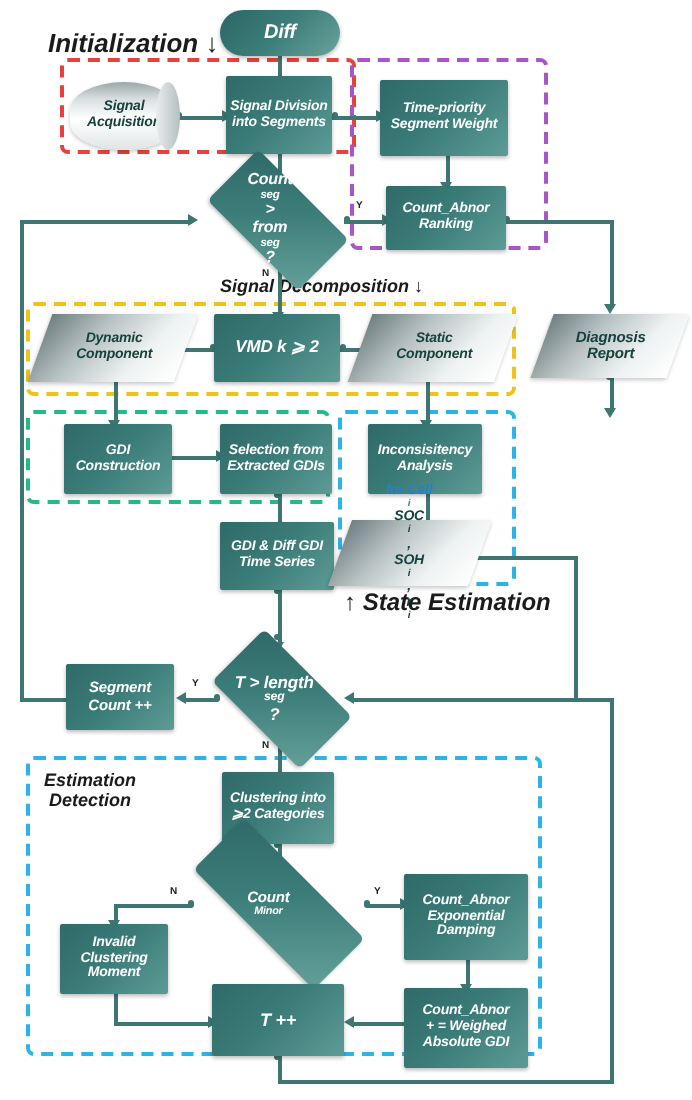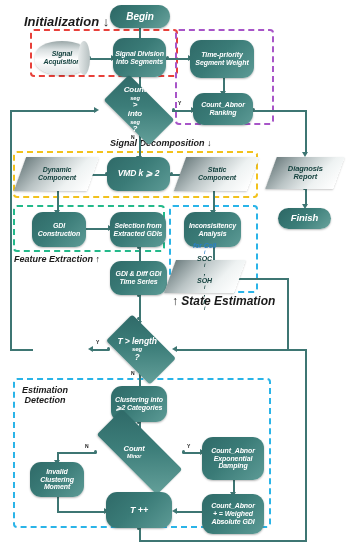--- a/index.html
+++ b/index.html
@@ -6,21 +6,21 @@
   body{font-family:"Liberation Sans", sans-serif;}
   #canvas{position:relative;width:346px;height:550px;overflow:hidden;background:#fff;}
 
   
   .node{position:absolute;box-sizing:border-box;display:flex;align-items:center;
         justify-content:center;text-align:center;color:#ffffff;font-style:italic;
         font-weight:bold;line-height:1.12;letter-spacing:-0.1px;}
   .node span{display:block;}
 
   
-  .proc{border-radius:11px;
+  .proc{border-radius:1px;
         background:linear-gradient(135deg,#2f6a68 0%,#3a7b77 45%,#5d9b96 100%);
         box-shadow:0 1px 2px rgba(0,0,0,.28);}
 
   
   .term{border-radius:999px;
         background:linear-gradient(135deg,#2c6664 0%,#3c7e79 50%,#6aa39d 100%);
         box-shadow:0 1px 2px rgba(0,0,0,.28);}
 
   
   .para{color:#15423f;
@@ -72,21 +72,20 @@
 
   <div class="region" style="left:30px;top:29px;width:148px;height:48px;border-color:#e8403a;"></div>
   <div class="region" style="left:175px;top:29px;width:99px;height:96px;border-color:#a855c8;"></div>
   <div class="region" style="left:13px;top:151px;width:245px;height:47px;border-color:#f2c21c;"></div>
   <div class="region" style="left:13px;top:205px;width:152px;height:47px;border-color:#23b98a;"></div>
   <div class="region" style="left:169px;top:205px;width:89px;height:88px;border-color:#2ab4e8;"></div>
   <div class="region" style="left:13px;top:378px;width:258px;height:150px;border-color:#2ab4e8;"></div>
 
   <div class="caption" style="left:24px;top:15px;font-size:13px;">Initialization ↓</div>
   <div class="caption" style="left:110px;top:138px;font-size:9px;">Signal Decomposition ↓</div>
-  <div class="caption" style="left:14px;top:254px;font-size:9px;">Feature Extraction ↑</div>
   <div class="caption" style="left:172px;top:295px;font-size:12px;">↑ State Estimation</div>
   <div class="caption" style="left:22px;top:385px;font-size:9px;text-align:center;">Estimation
 Detection</div>
 
   <div class="ln lnv" style="left:139px;top:27px;height:13px;"></div>
   <div class="arw d" style="left:136.2px;top:38px;"></div>
 
   <div class="ln lnh" style="left:89px;top:58px;width:24px;"></div>
   <div class="arw r" style="left:111px;top:55.2px;"></div>
   <div class="dot" style="left:88px;top:56.4px;"></div>
@@ -194,21 +193,21 @@
   <div class="dot" style="left:137.4px;top:527px;"></div>
   <div class="ln lnh" style="left:139px;top:540px;width:168px;"></div>
   <div class="ln lnv" style="left:305px;top:349px;height:192px;"></div>
   <div class="ln lnh" style="left:176px;top:349px;width:130px;"></div>
 
   <div class="ln lnv" style="left:305px;top:188px;height:18px;"></div>
   <div class="arw d" style="left:302.2px;top:204px;"></div>
   <div class="dot" style="left:303.4px;top:187px;"></div>
 
   <div class="node term" style="left:110px;top:5px;width:60px;height:23px;font-size:10px;">
-    <span>Begin</span>
+    <span>Diff</span>
   </div>
 
   <div class="node cyl" style="left:35px;top:41px;width:54px;height:34px;font-size:7px;">
     <div>
       <span>Signal</span>
       <span>Acquisition</span>
     </div>
   </div>
 
   <div class="node proc" style="left:113px;top:38px;width:53px;height:39px;font-size:7px;">
@@ -227,21 +226,21 @@
 
   <div class="node dia" style="left:107px;top:92px;width:64px;height:36px;font-size:8px;">
     <div class="dshape"></div>
     <div class="dtext">
       <span>
           <span>Count</span>
           <span class="sub">seg</span>
           <span>&gt;</span>
         </span>
       <span>
-          <span>into</span>
+          <span>from</span>
           <span class="sub">seg</span>
           <span>?</span>
         </span>
     </div>
   </div>
 
   <div class="node proc" style="left:193px;top:93px;width:60px;height:32px;font-size:7px;">
     <div>
       <span>Count_Abnor</span>
       <span>Ranking</span>
@@ -266,23 +265,20 @@
     </div>
   </div>
 
   <div class="node para" style="left:271px;top:157px;width:68px;height:32px;font-size:7.5px;">
     <div class="inner">
       <span>Diagnosis</span>
       <span>Report</span>
     </div>
   </div>
 
-  <div class="node term" style="left:278px;top:208px;width:53px;height:21px;font-size:9.5px;">
-    <span>Finish</span>
-  </div>
 
   <div class="node proc" style="left:32px;top:212px;width:54px;height:35px;font-size:7px;">
     <div>
       <span>GDI</span>
       <span>Construction</span>
     </div>
   </div>
 
   <div class="node proc" style="left:110px;top:212px;width:56px;height:35px;font-size:7px;">
     <div>
@@ -308,20 +304,26 @@
   <div class="node para" style="left:170px;top:260px;width:70px;height:33px;font-size:7px;">
     <div class="inner">
       <span>
           <span class="blue">for Cell</span>
           <span class="sub blue">i</span>
         </span>
       <span><span>SOC</span><span class="sub">i</span>, <span>SOH</span><span class="sub">i</span>, <span>r</span><span class="sub">i</span></span>
     </div>
   </div>
 
+  <div class="node proc" style="left:33px;top:332px;width:54px;height:33px;font-size:7.5px;">
+    <div>
+      <span>Segment</span>
+      <span>Count ++</span>
+    </div>
+  </div>
 
   <div class="node dia" style="left:110px;top:331px;width:62px;height:37px;font-size:8.5px;">
     <div class="dshape"></div>
     <div class="dtext">
       <span>
           <span>T &gt; length</span>
           <span class="sub">seg</span>
           <span>?</span>
         </span>
     </div>

